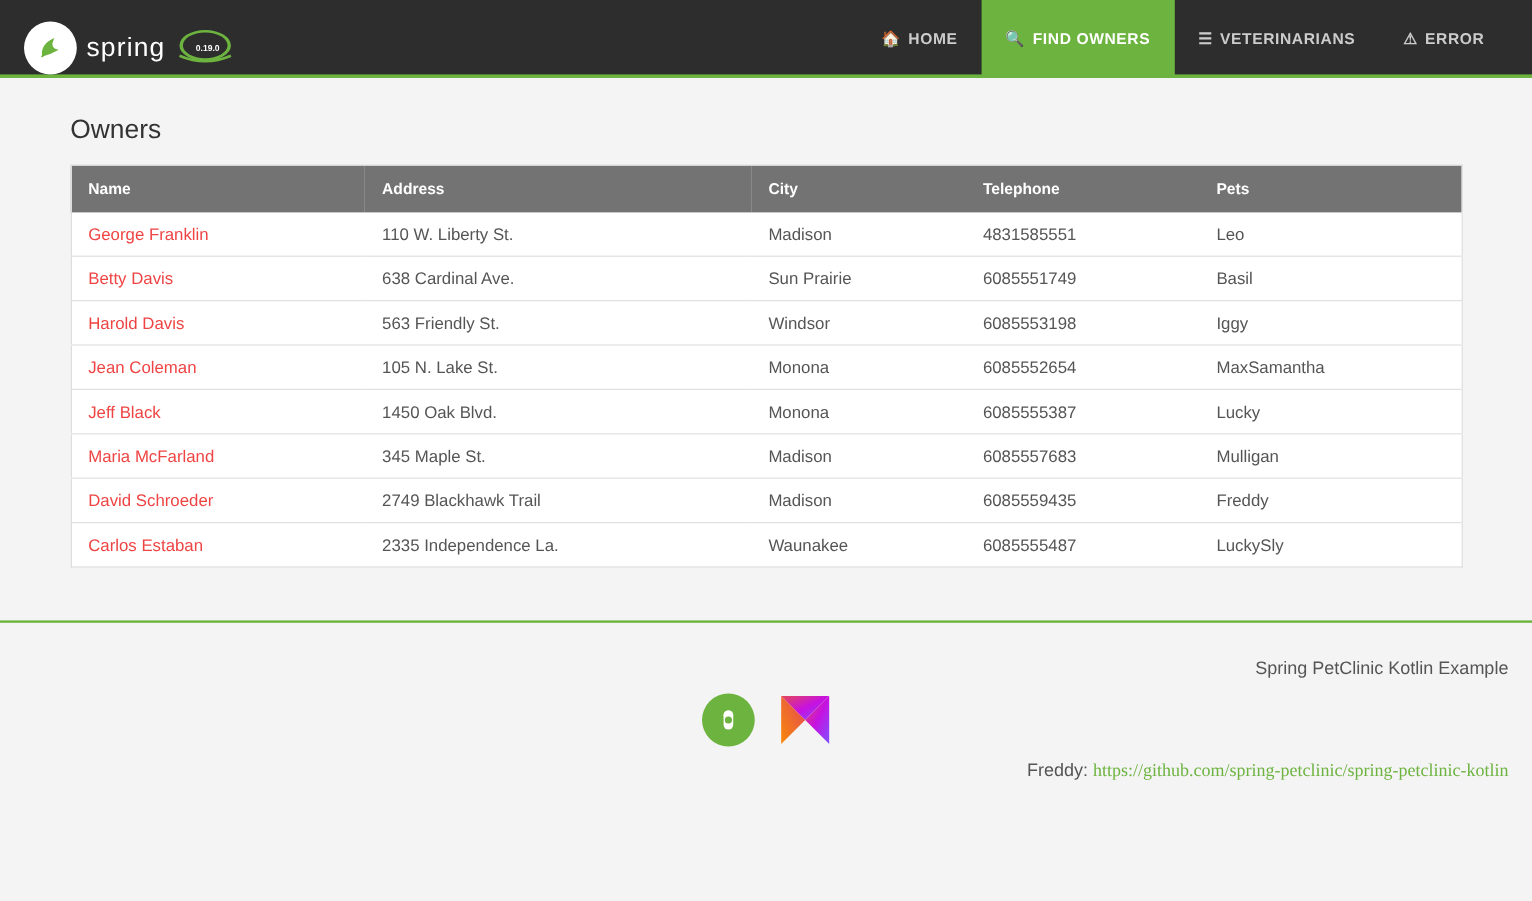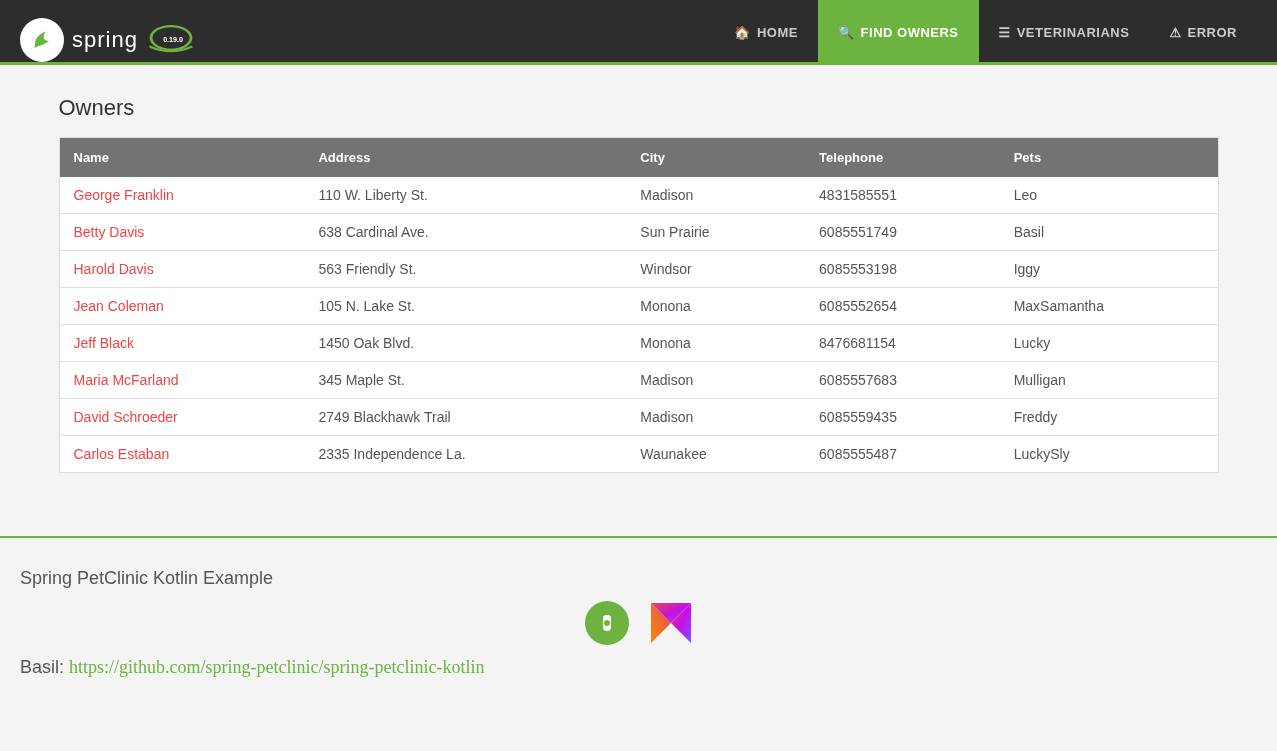--- a/index.html
+++ b/index.html
@@ -109,24 +109,24 @@
       color: #ef4444;
       text-decoration: none;
       cursor: pointer;
     }
 
     
     .footer {
       background: #f4f4f4;
       border-top: 2px solid #6db33f;
       padding: 30px 20px;
-      text-align: left;
+      text-align: right;
       color: #555;
-      font-size: 18px;
-      margin-top: 63px;
+      font-size: 15px;
+      margin-top: 44px;
     }
     .footer-icons {
       display: flex;
       justify-content: center;
       align-items: center;
       gap: 20px;
       margin: 12px 0;
     }
     .spring-icon {
       width: 44px;
@@ -227,21 +227,21 @@
           <td><a class="owner-link" href="#">Jean Coleman</a></td>
           <td>105 N. Lake St.</td>
           <td>Monona</td>
           <td>6085552654</td>
           <td>MaxSamantha</td>
         </tr>
         <tr>
           <td><a class="owner-link" href="#">Jeff Black</a></td>
           <td>1450 Oak Blvd.</td>
           <td>Monona</td>
-          <td>8476681154</td>
+          <td>6085555387</td>
           <td>Lucky</td>
         </tr>
         <tr>
           <td><a class="owner-link" href="#">Maria McFarland</a></td>
           <td>345 Maple St.</td>
           <td>Madison</td>
           <td>6085557683</td>
           <td>Mulligan</td>
         </tr>
         <tr>
@@ -286,16 +286,16 @@
           <stop offset="0%" style="stop-color:#f88909"></stop>
           <stop offset="100%" style="stop-color:#e44857"></stop>
         </linearGradient>
       </defs>
       <polygon points="2,2 22,22 2,42" fill="url(#kg2)"></polygon>
       <polygon points="2,2 42,2 22,22" fill="url(#kg1)"></polygon>
       <polygon points="22,22 42,2 42,42" fill="url(#kg1)"></polygon>
     </svg>
   </div>
   <div>
-    <span>Basil:</span>
+    <span>Freddy:</span>
     <a class="footer-link" href="#">https://github.com/spring-petclinic/spring-petclinic-kotlin</a>
   </div>
 </div>
 
 </body></html>

